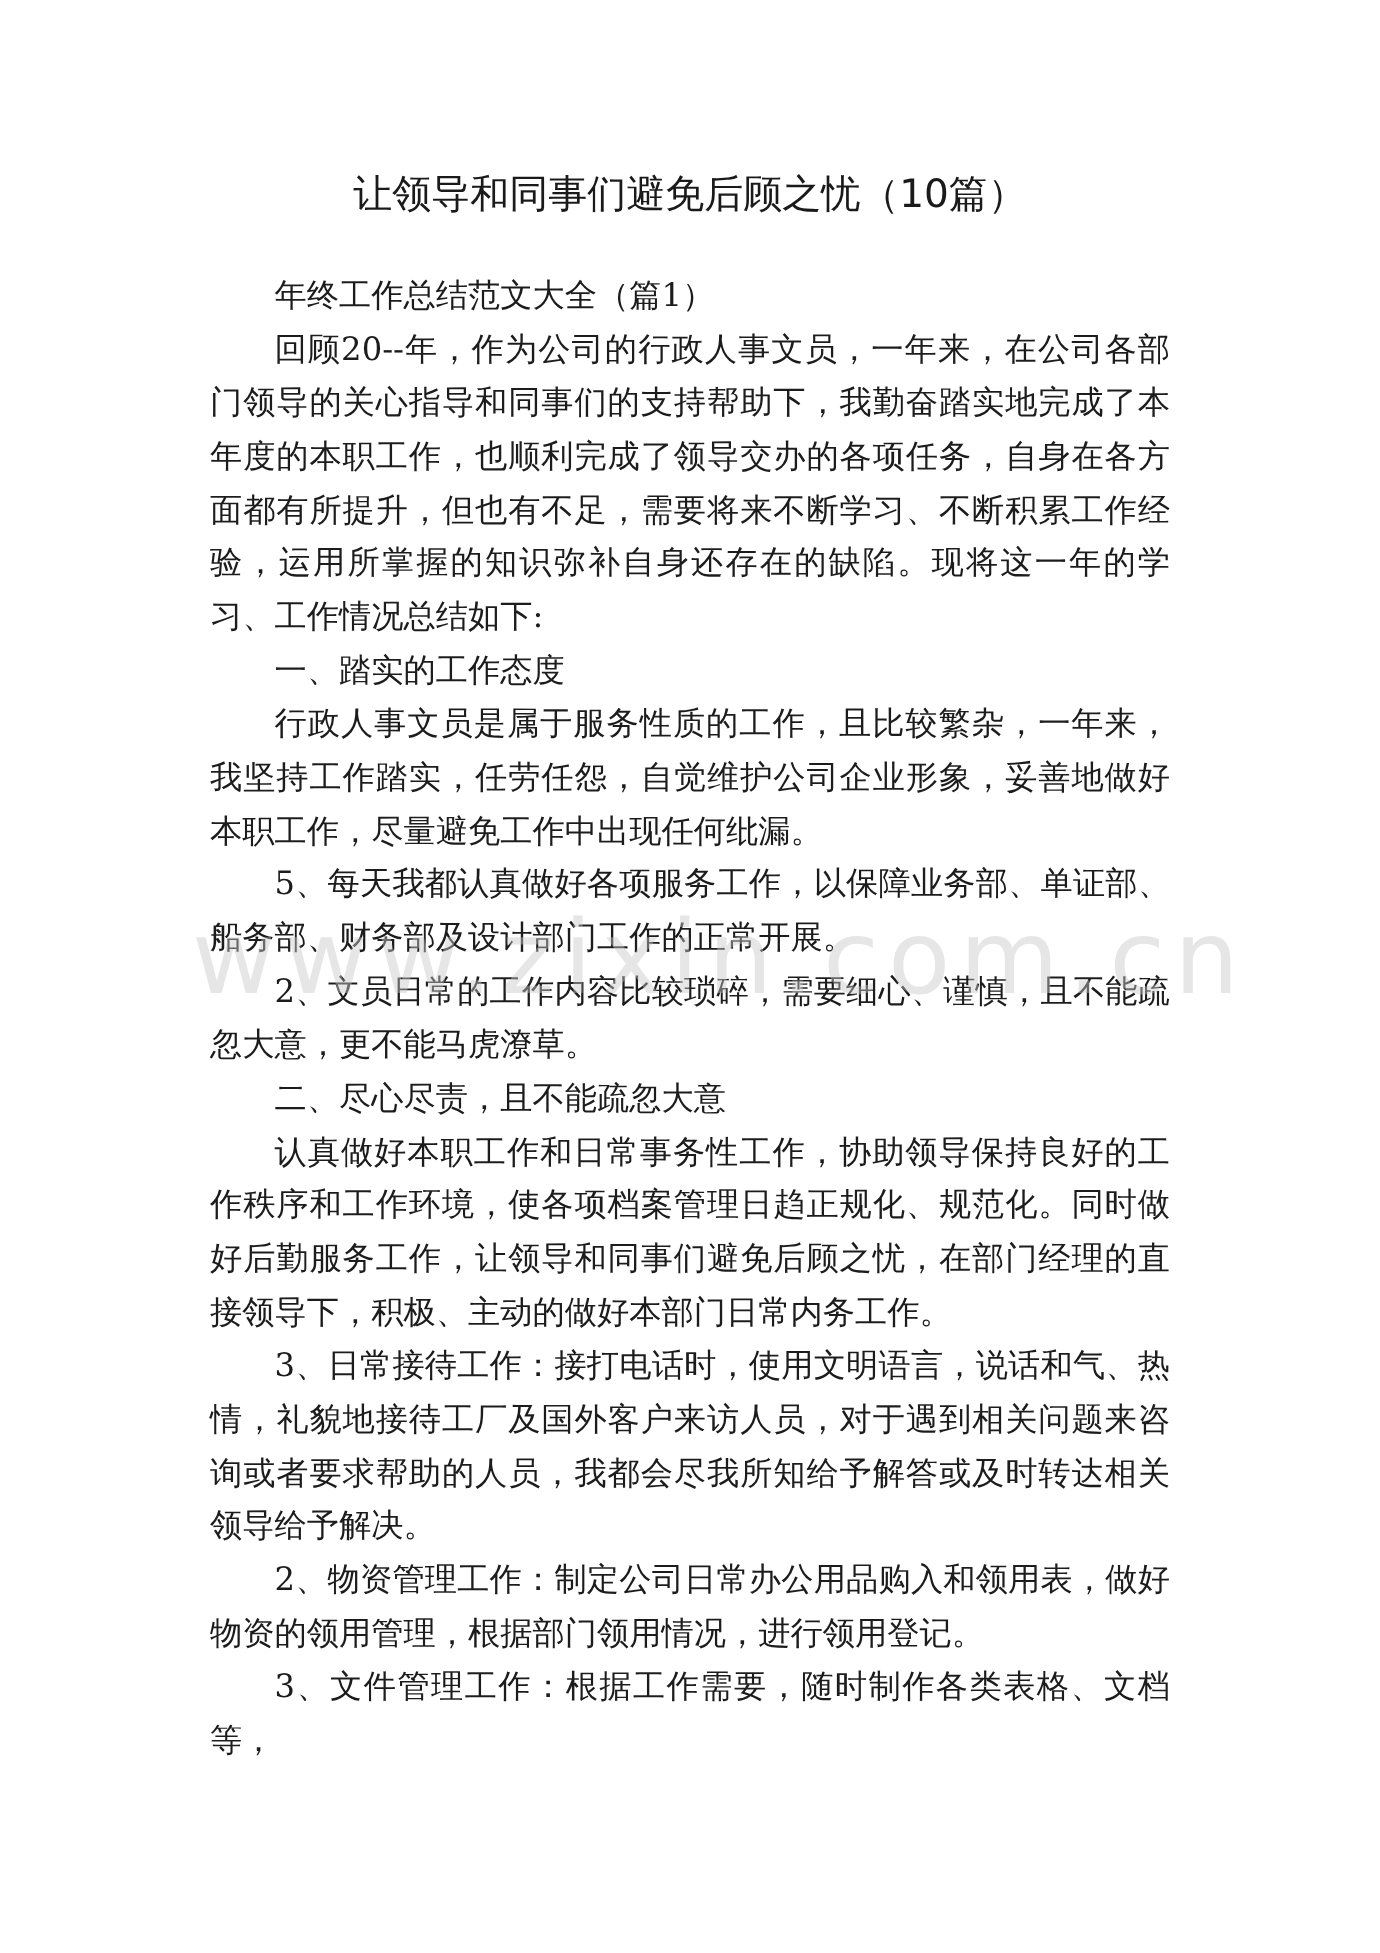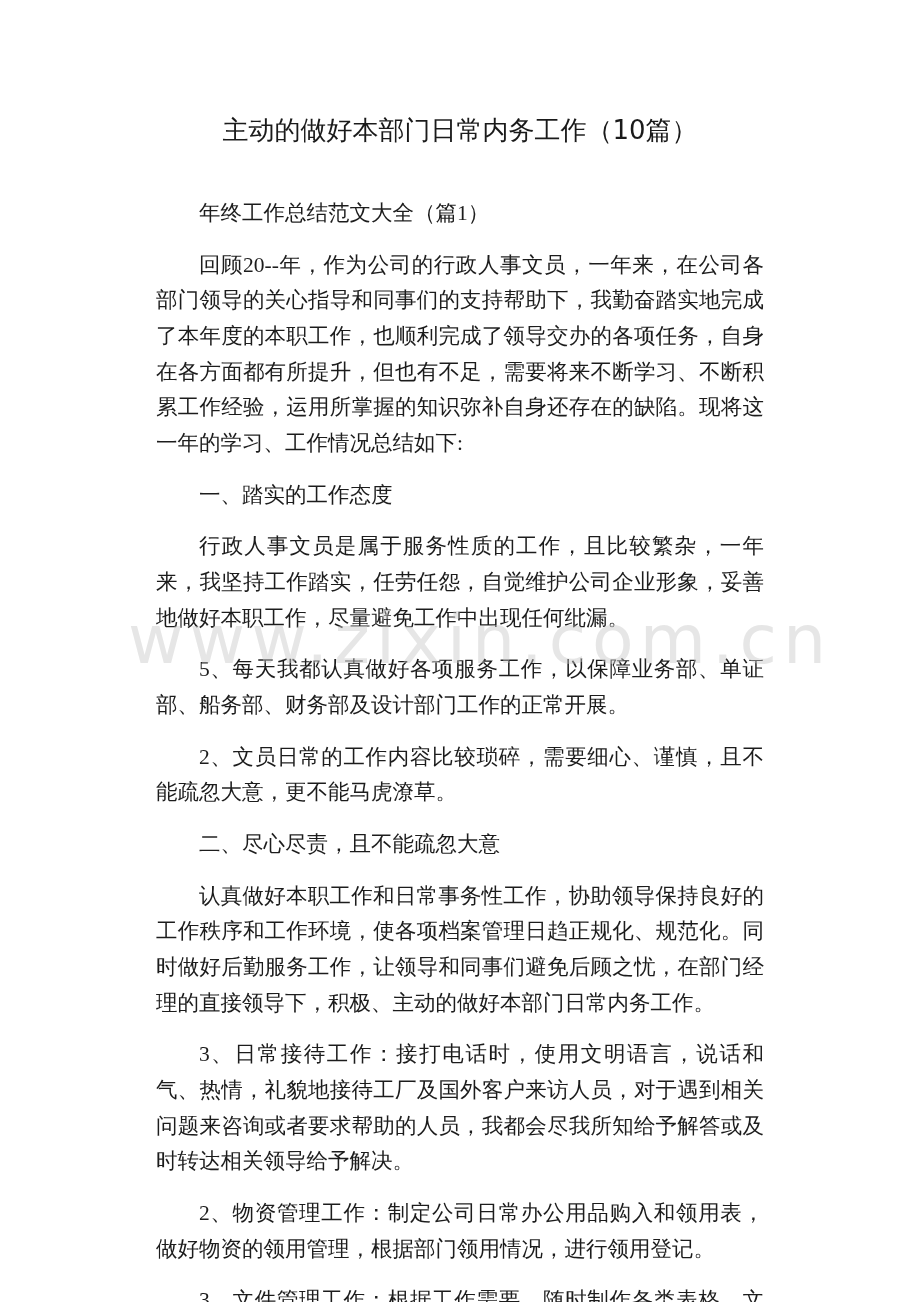--- a/index.html
+++ b/index.html
@@ -40,24 +40,23 @@
       left: 140px;
       width: 640px;
       font-family: "DejaVu Serif", "Liberation Serif", serif;
       font-size: 21.5px;
       line-height: 35.67px;
       color: #1c1c1c;
       text-align: justify;
       text-justify: inter-character;
     }
     .body-text p {
-      margin: 16px;
+      margin: 0;
       padding: 0;
       text-indent: 2em;
-      font-family: Liberation Serif, serif;
     }
     .watermark {
       position: absolute;
       top: 600px;
       left: 0;
       width: 920px;
       text-align: center;
       font-family: "DejaVu Sans", "Liberation Sans", sans-serif;
       font-size: 68px;
       line-height: 80px;
@@ -67,21 +66,21 @@
       user-select: none;
       padding-left: 40px;
       box-sizing: border-box;
     }
   </style>
 </head>
 <body>
 
 <div class="page">
 
-  <h1 class="doc-title">主动的做好本部门日常内务工作（10篇）</h1>
+  <h1 class="doc-title">让领导和同事们避免后顾之忧（10篇）</h1>
 
   <div class="body-text">
     <p>年终工作总结范文大全（篇1）</p>
     <p>回顾20--年，作为公司的行政人事文员，一年来，在公司各部门领导的关心指导和同事们的支持帮助下，我勤奋踏实地完成了本年度的本职工作，也顺利完成了领导交办的各项任务，自身在各方面都有所提升，但也有不足，需要将来不断学习、不断积累工作经验，运用所掌握的知识弥补自身还存在的缺陷。现将这一年的学习、工作情况总结如下:</p>
     <p>一、踏实的工作态度</p>
     <p>行政人事文员是属于服务性质的工作，且比较繁杂，一年来，我坚持工作踏实，任劳任怨，自觉维护公司企业形象，妥善地做好本职工作，尽量避免工作中出现任何纰漏。</p>
     <p>5、每天我都认真做好各项服务工作，以保障业务部、单证部、船务部、财务部及设计部门工作的正常开展。</p>
     <p>2、文员日常的工作内容比较琐碎，需要细心、谨慎，且不能疏忽大意，更不能马虎潦草。</p>
     <p>二、尽心尽责，且不能疏忽大意</p>
     <p>认真做好本职工作和日常事务性工作，协助领导保持良好的工作秩序和工作环境，使各项档案管理日趋正规化、规范化。同时做好后勤服务工作，让领导和同事们避免后顾之忧，在部门经理的直接领导下，积极、主动的做好本部门日常内务工作。</p>

